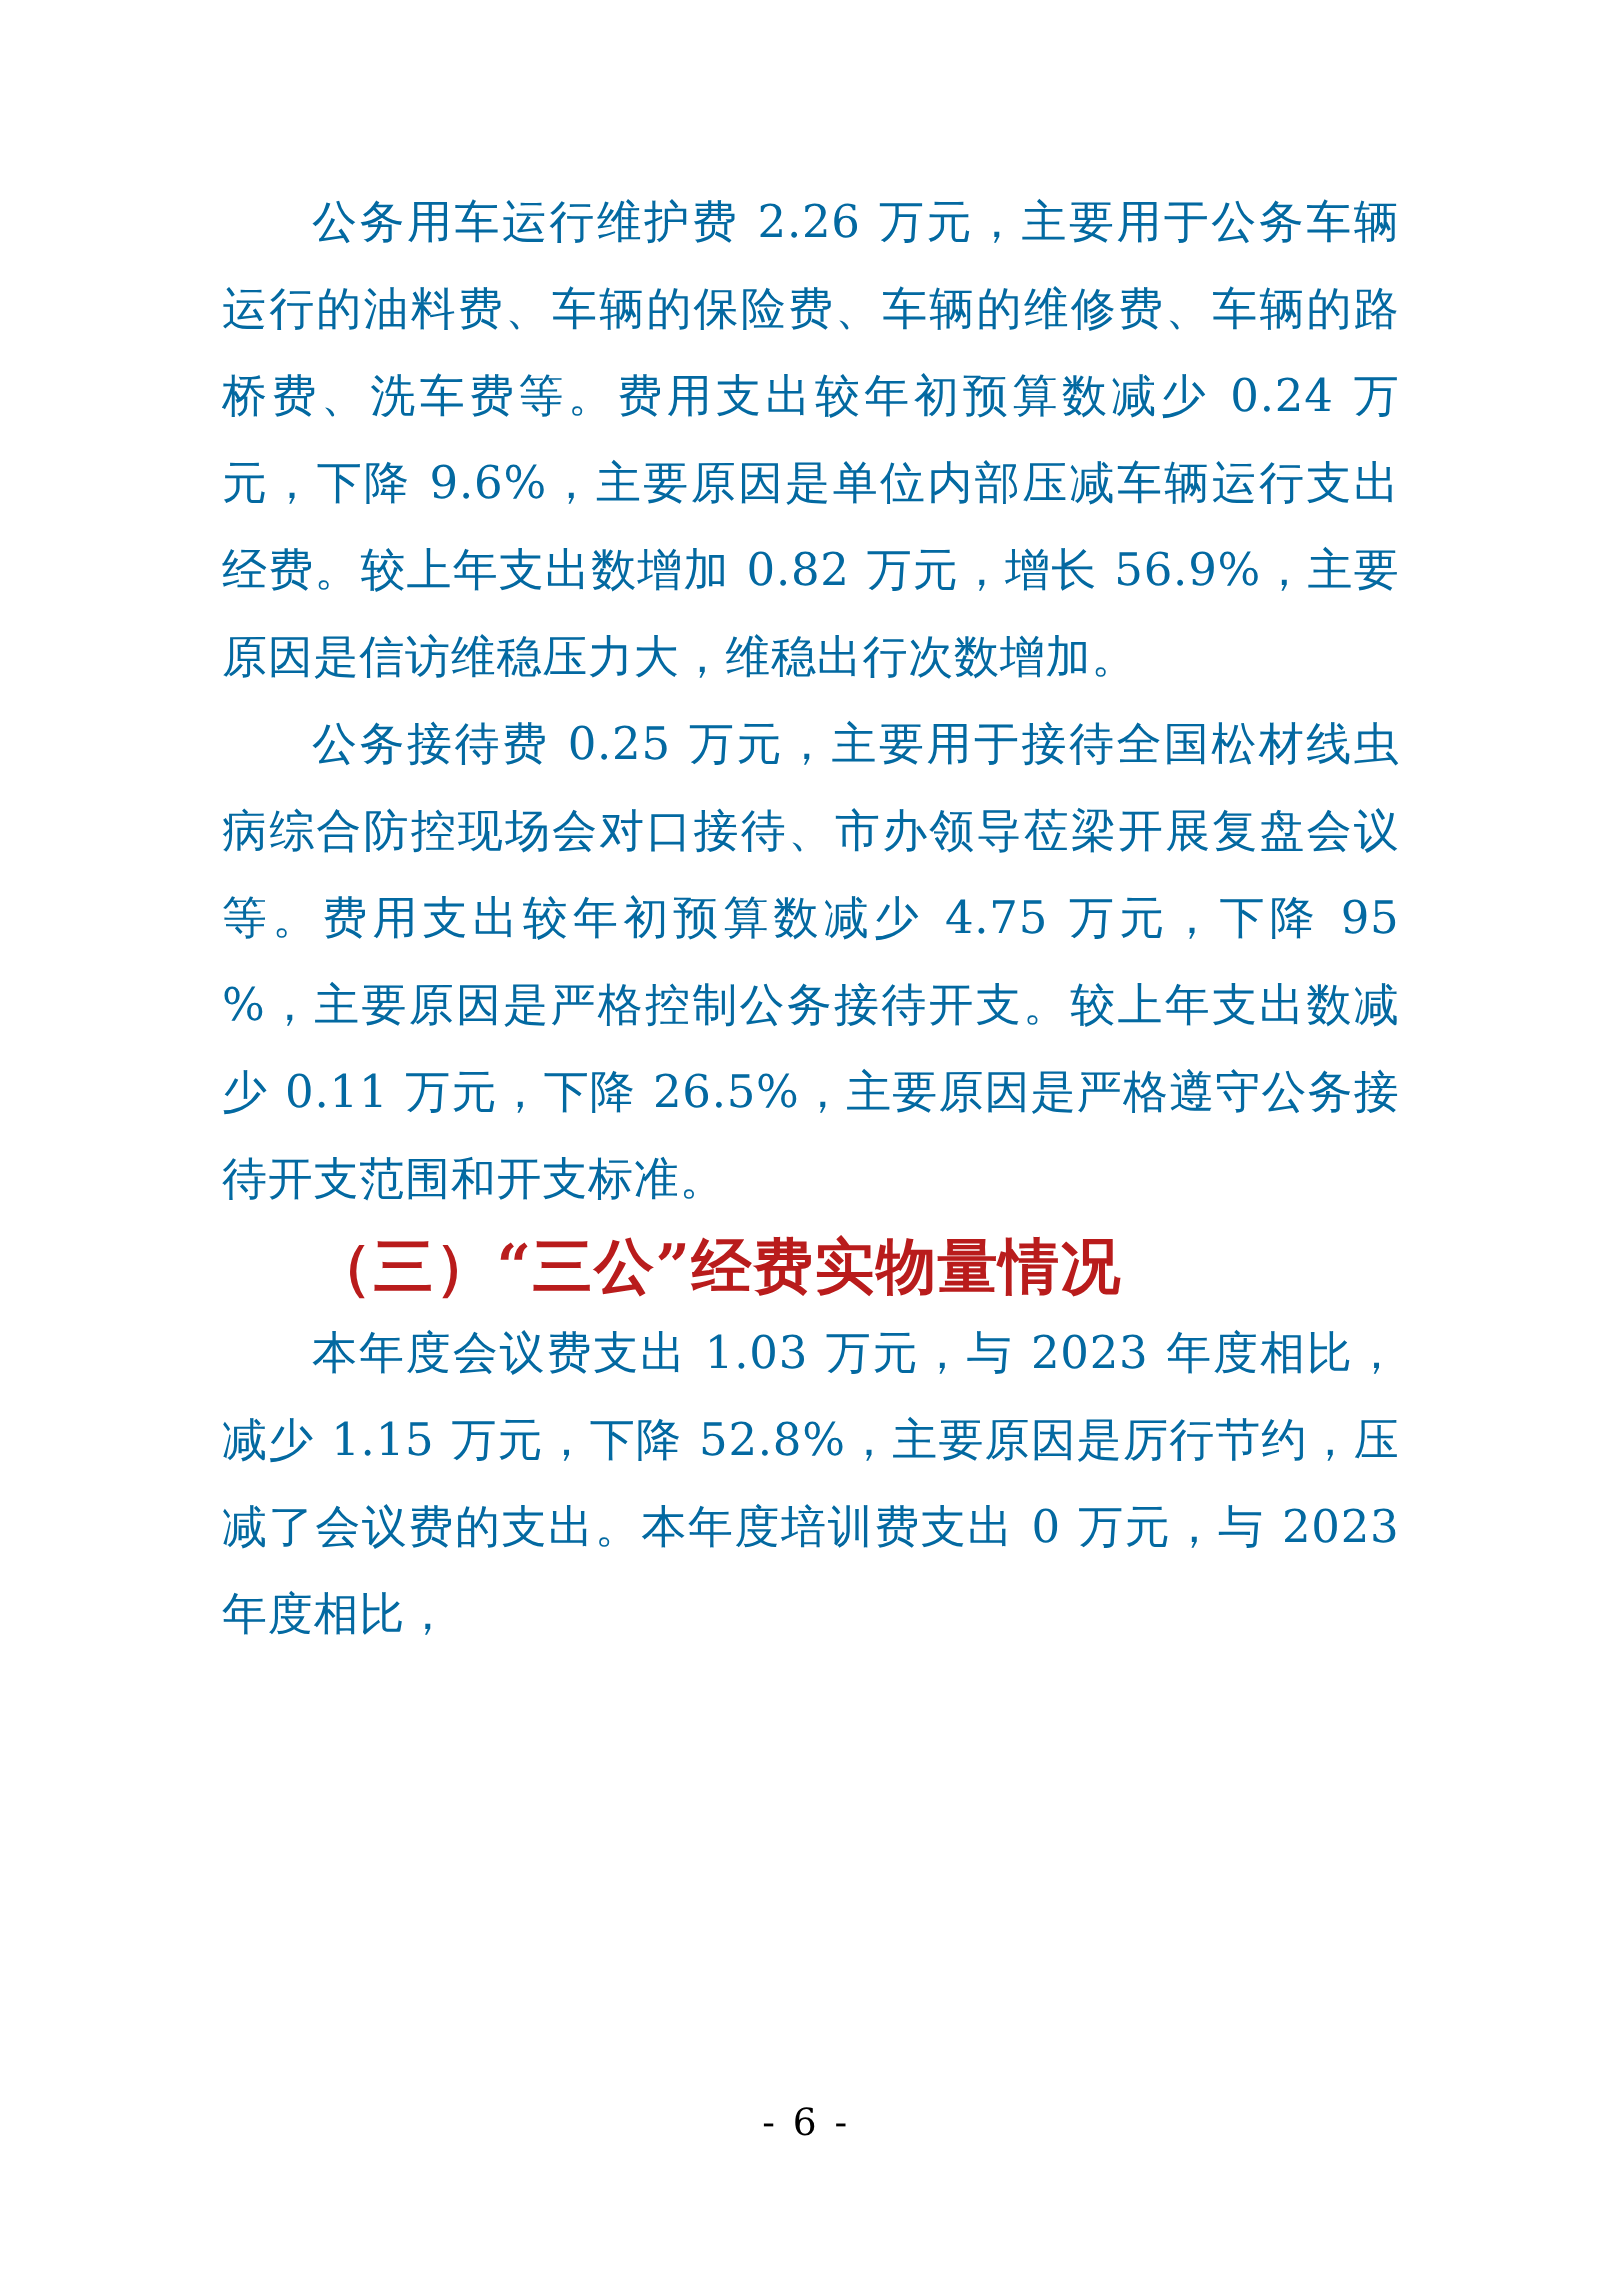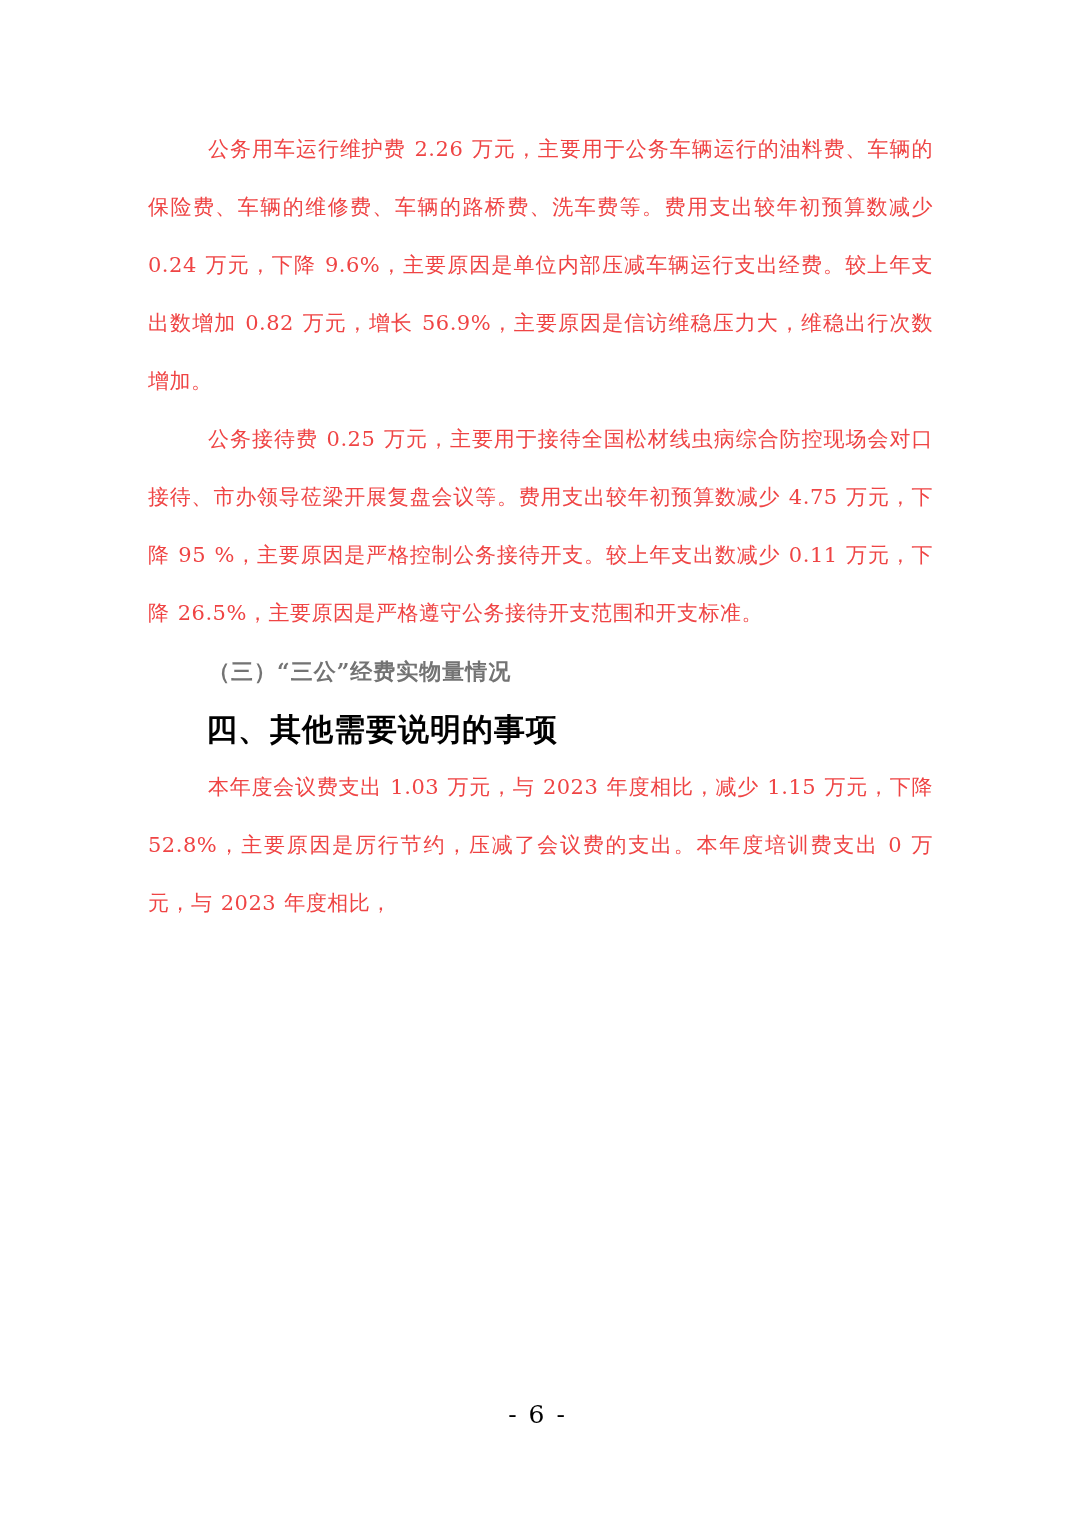--- a/index.html
+++ b/index.html
@@ -16,35 +16,35 @@
     overflow: hidden;
   }
   .content {
     position: absolute;
     left: 148px;
     top: 120px;
     width: 785px;
   }
   p.body-text {
     font-family: "DejaVu Serif", "Liberation Serif", serif;
-    font-size: 21px;
+    font-size: 30px;
     line-height: 58px;
-    color: #ef4444;
+    color: #0369a1;
     margin: 0 0 0 0;
     text-align: justify;
     text-justify: inter-ideograph;
     text-indent: 60px;
     letter-spacing: 0.5px;
     word-spacing: 1px;
   }
   p.heading {
     font-family: "DejaVu Serif", "Liberation Serif", serif;
-    font-size: 22px;
+    font-size: 40px;
     line-height: 58px;
-    color: #737373;
+    color: #b91c1c;
     margin: 0;
     text-indent: 60px;
     font-weight: bold;
     letter-spacing: 1px;
   }
   p.heading-major {
     font-family: "DejaVu Serif", "Liberation Serif", serif;
     font-size: 31px;
     line-height: 58px;
     color: #000000;
@@ -66,17 +66,16 @@
   }
 </style>
 </head>
 <body>
 
 <div class="page">
   <div class="content">
     <p class="body-text">公务用车运行维护费 2.26 万元，主要用于公务车辆运行的油料费、车辆的保险费、车辆的维修费、车辆的路桥费、洗车费等。费用支出较年初预算数减少 0.24 万元，下降 9.6%，主要原因是单位内部压减车辆运行支出经费。较上年支出数增加 0.82 万元，增长 56.9%，主要原因是信访维稳压力大，维稳出行次数增加。</p>
     <p class="body-text">公务接待费 0.25 万元，主要用于接待全国松材线虫病综合防控现场会对口接待、市办领导莅梁开展复盘会议等。费用支出较年初预算数减少 4.75 万元，下降 95 %，主要原因是严格控制公务接待开支。较上年支出数减少 0.11 万元，下降 26.5%，主要原因是严格遵守公务接待开支范围和开支标准。</p>
     <p class="heading">（三）“三公”经费实物量情况</p>
-    <p class="heading-major">四、其他需要说明的事项</p>
     <p class="body-text">本年度会议费支出 1.03 万元，与 2023 年度相比，减少 1.15 万元，下降 52.8%，主要原因是厉行节约，压减了会议费的支出。本年度培训费支出 0 万元，与 2023 年度相比，</p>
   </div>
   <div class="page-number">- 6 -</div>
 </div>
 
 </body></html>

